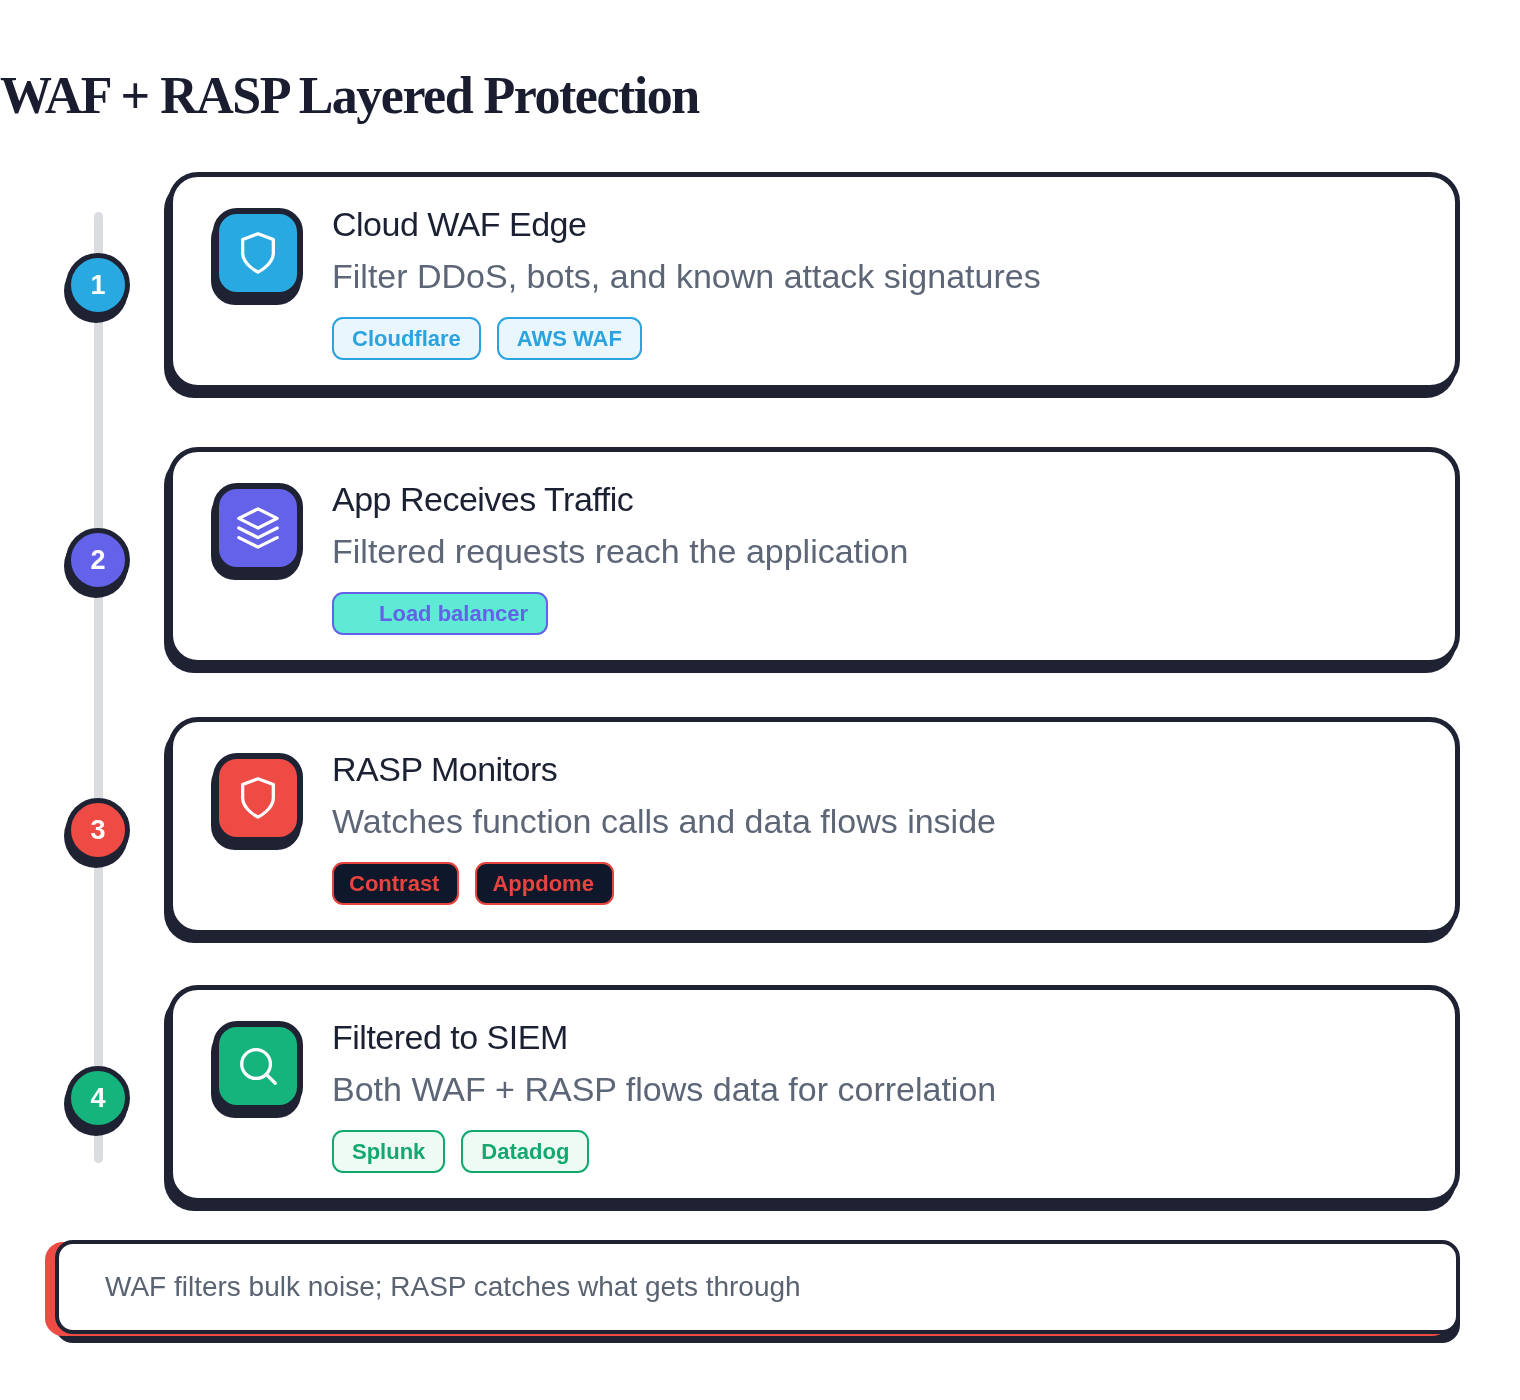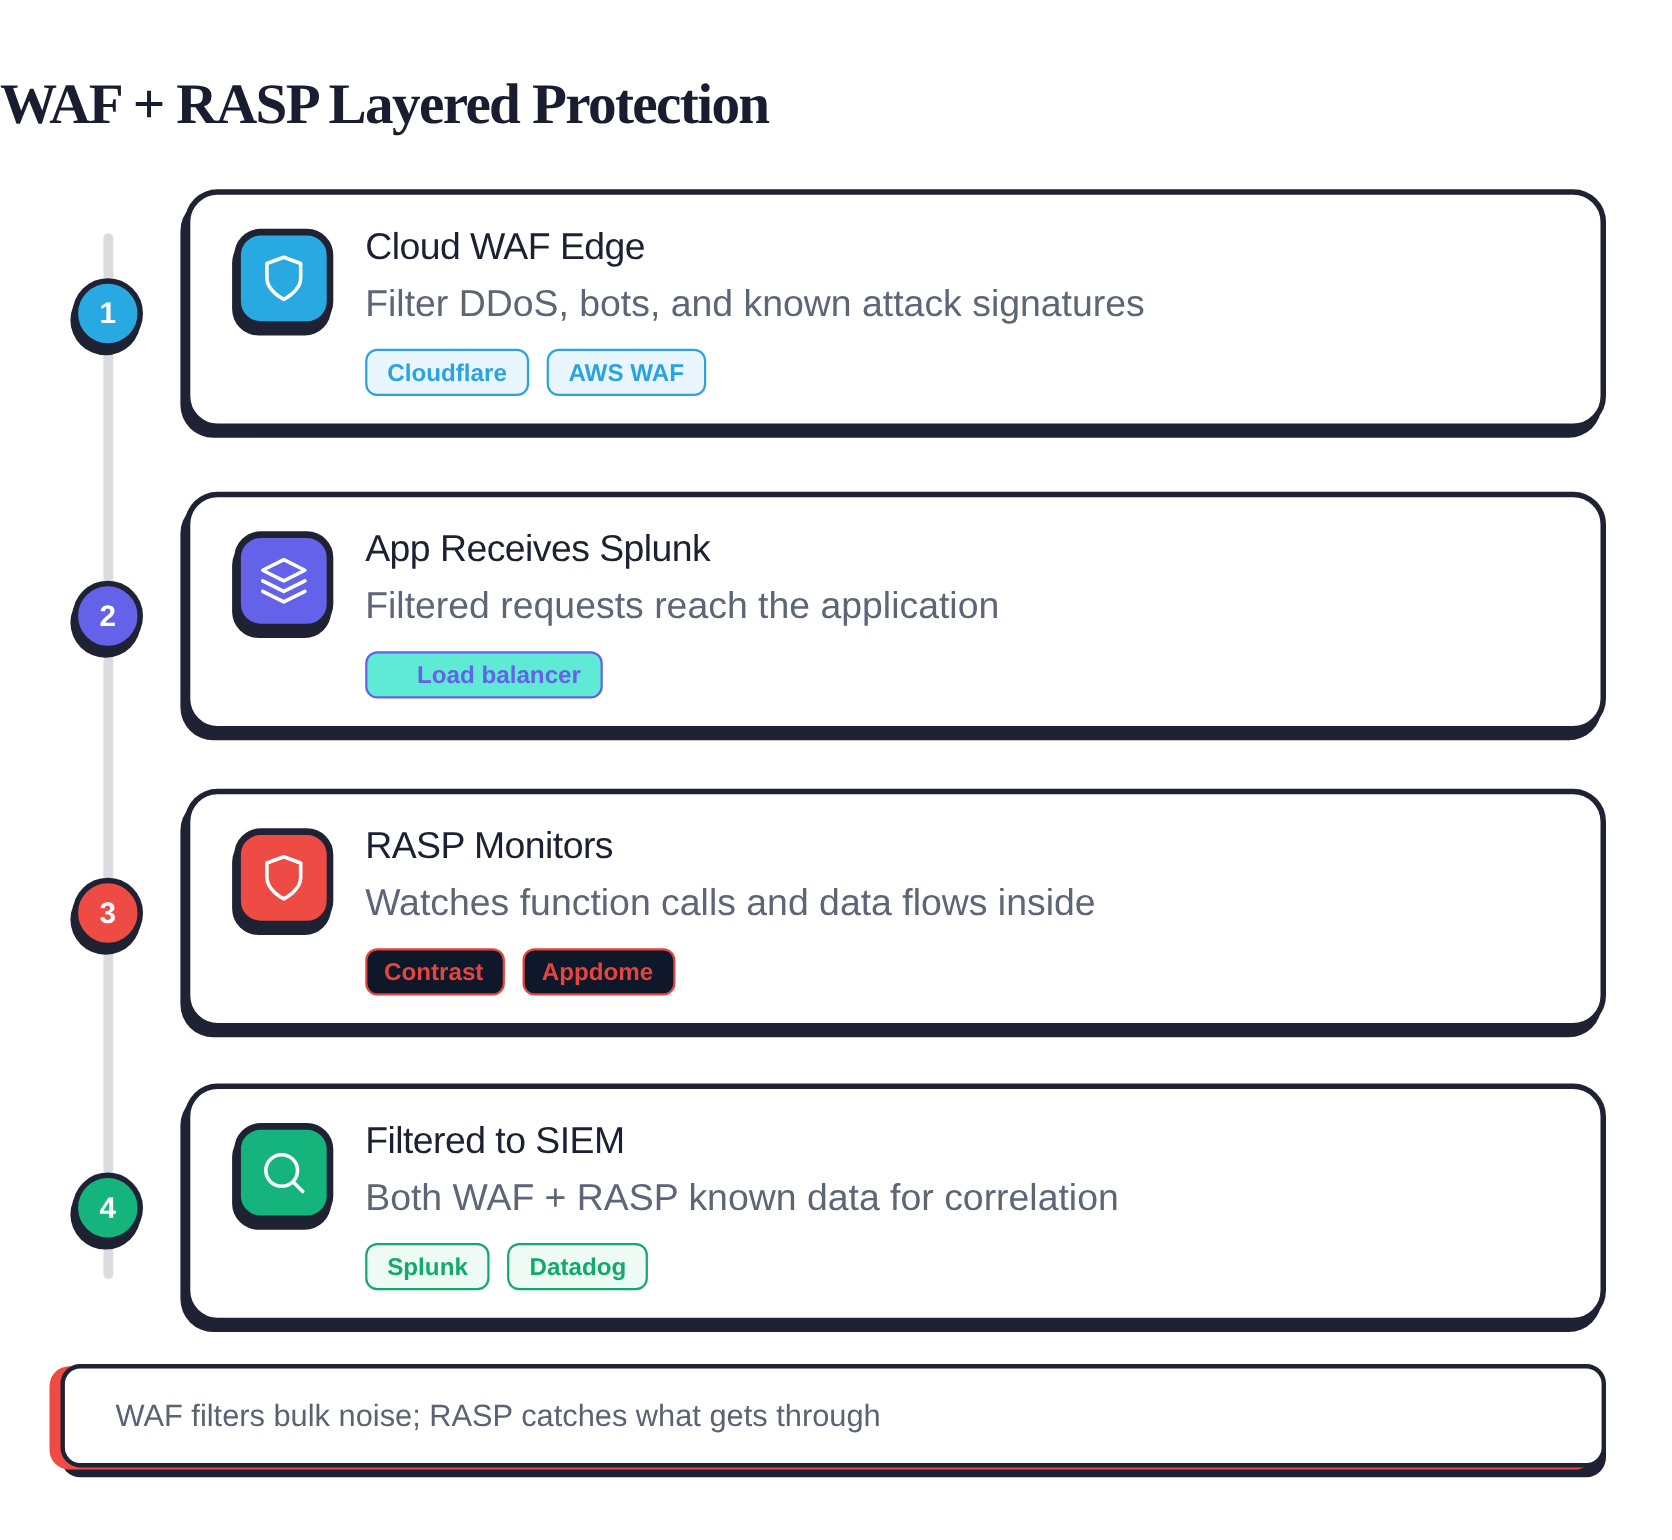--- a/index.html
+++ b/index.html
@@ -102,21 +102,21 @@
     </div>
     <div class="card">
       <div class="icon-tile">
         <svg width="46" height="46" viewBox="0 0 24 24" fill="none" stroke="#ffffff" stroke-width="1.7" stroke-linecap="round" stroke-linejoin="round">
           <polygon points="12 2 2 7 12 12 22 7 12 2"></polygon>
           <polyline points="2 12 12 17 22 12"></polyline>
           <polyline points="2 17 12 22 22 17"></polyline>
         </svg>
       </div>
       <div class="card-body">
-        <h2 class="card-title">App Receives Splunk</h2>
+        <h2 class="card-title">App Receives Traffic</h2>
         <p class="card-desc">Filtered requests reach the application</p>
         <div class="tags">
           <span class="tag">Load balancer</span>
         </div>
       </div>
     </div>
   </section>
 
   <section class="step t-red" style="top:717px">
     <div class="badge">
@@ -145,21 +145,21 @@
     </div>
     <div class="card">
       <div class="icon-tile">
         <svg width="46" height="46" viewBox="0 0 24 24" fill="none" stroke="#ffffff" stroke-width="1.7" stroke-linecap="round" stroke-linejoin="round">
           <circle cx="11" cy="11" r="7.5"></circle>
           <line x1="21" y1="21" x2="16.6" y2="16.6"></line>
         </svg>
       </div>
       <div class="card-body">
         <h2 class="card-title">Filtered to SIEM</h2>
-        <p class="card-desc">Both WAF + RASP known data for correlation</p>
+        <p class="card-desc">Both WAF + RASP flows data for correlation</p>
         <div class="tags">
           <span class="tag">Splunk</span>
           <span class="tag">Datadog</span>
         </div>
       </div>
     </div>
   </section>
 
   <div class="note">
     <p class="note-text">WAF filters bulk noise; RASP catches what gets through</p>

